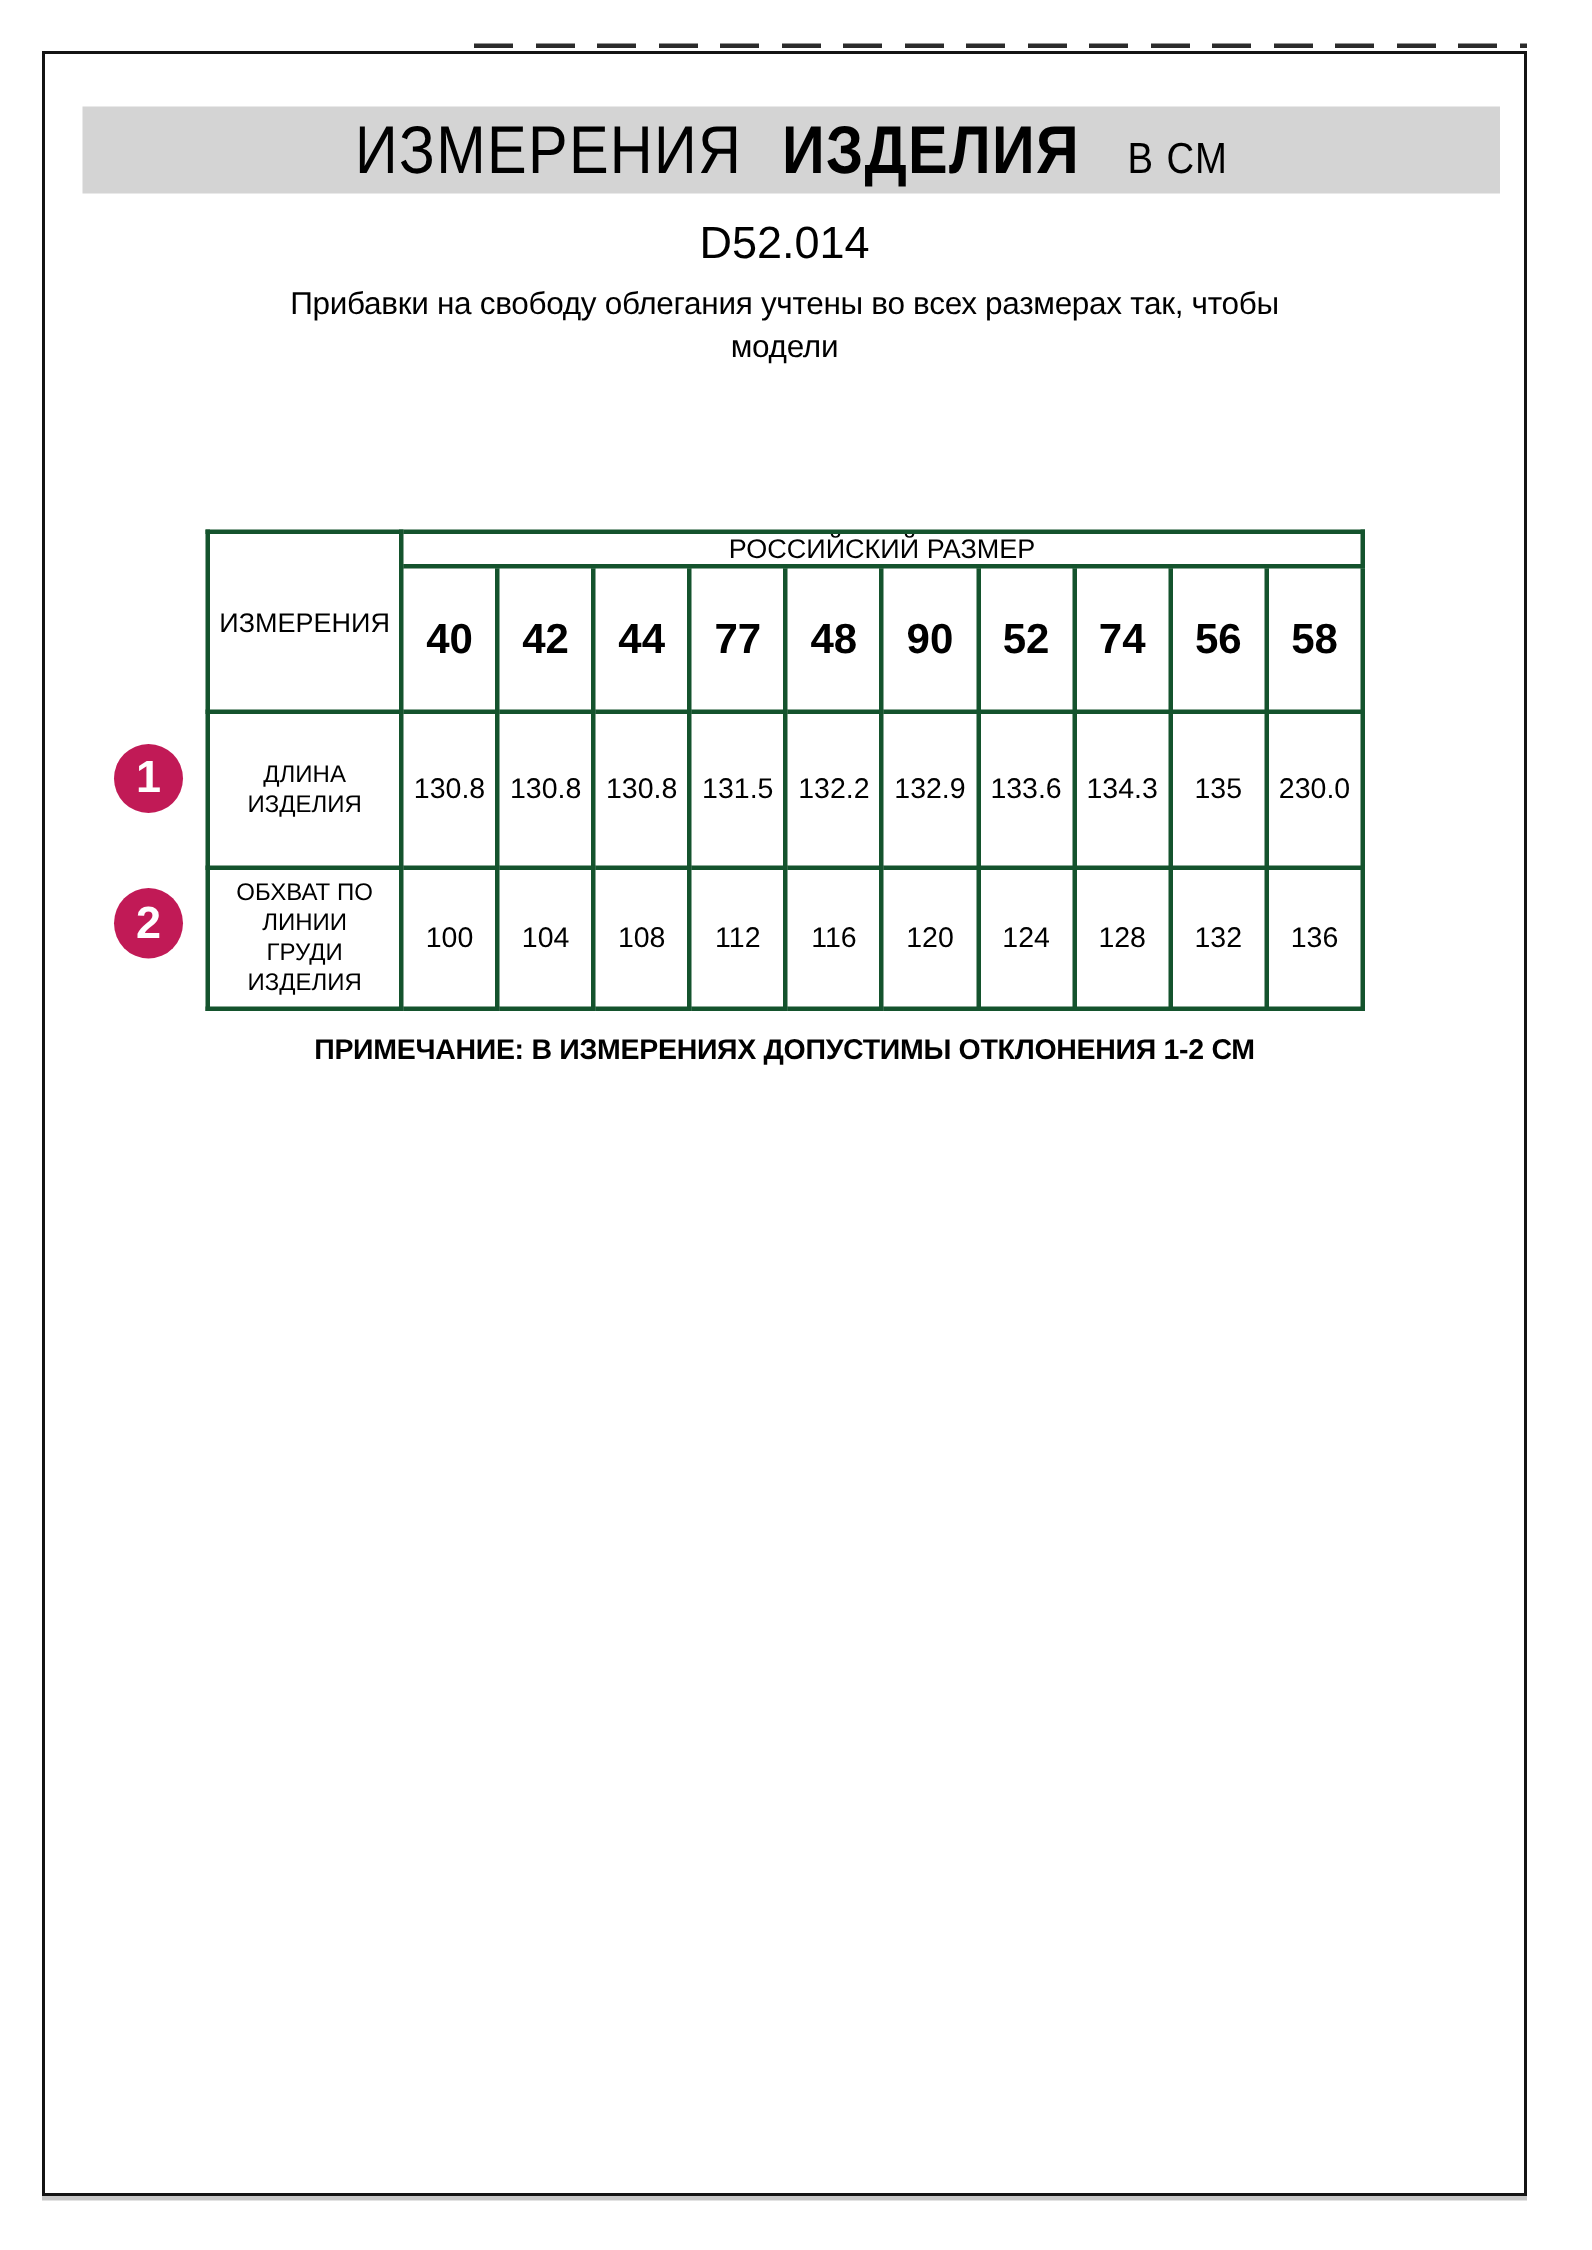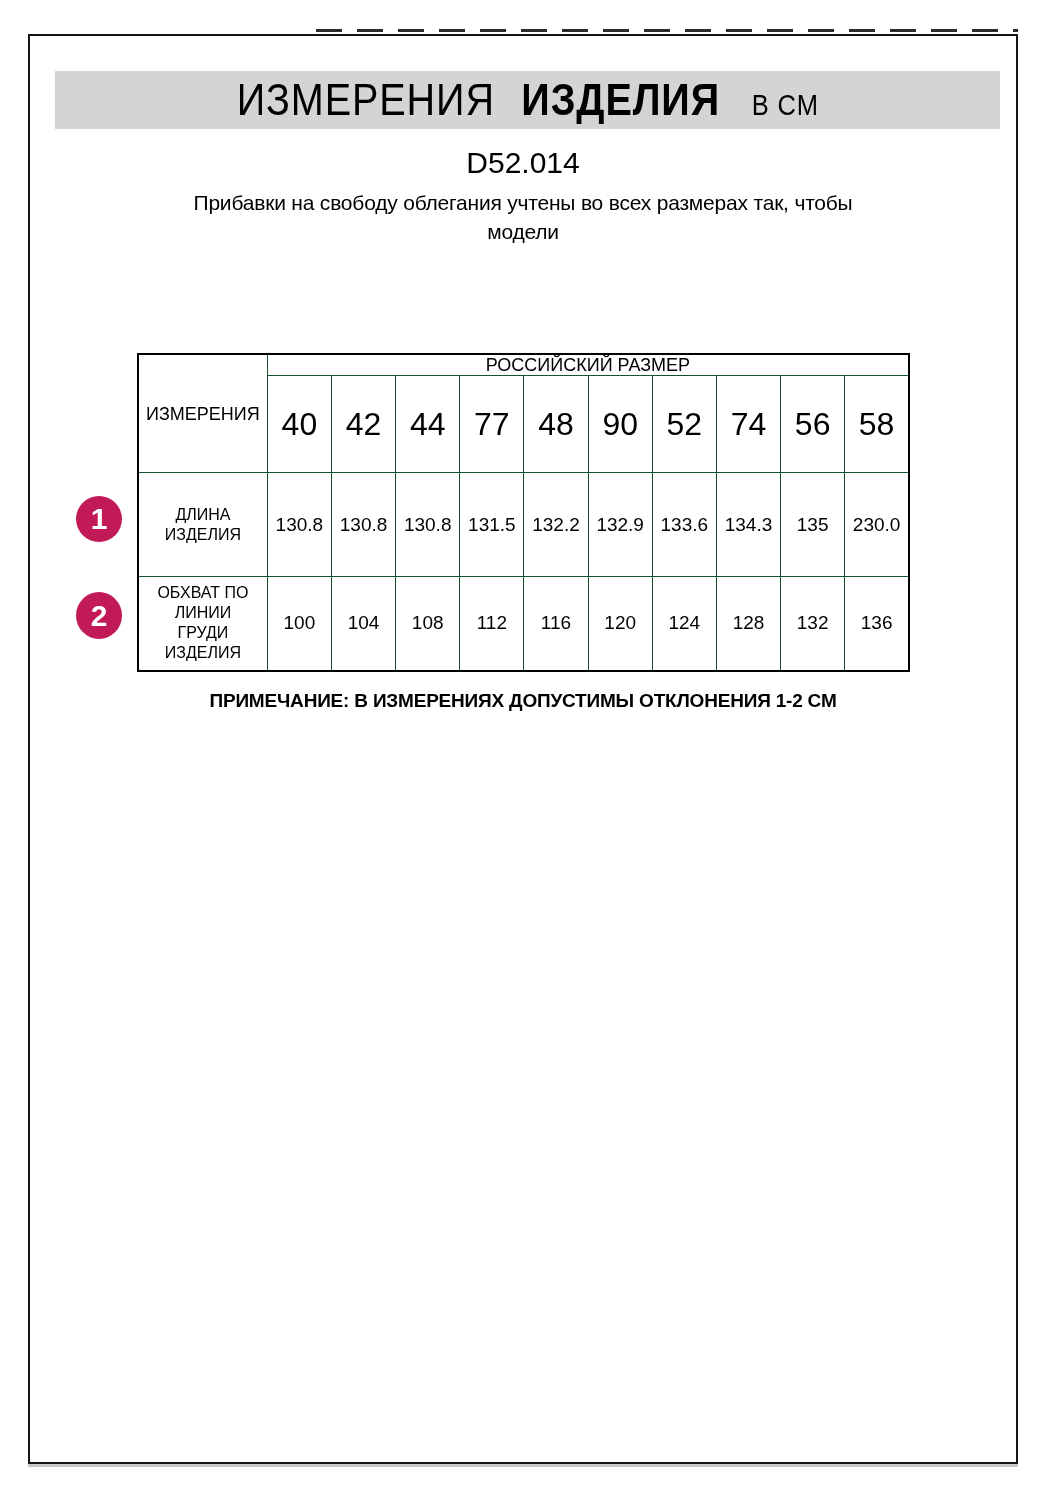--- a/index.html
+++ b/index.html
@@ -52,29 +52,29 @@
   }
 
   
   table.size-table {
     position: absolute; left: 137px; top: 353px;
     border-collapse: collapse; table-layout: fixed;
     width: 773px;
     border: 2px solid #000;
   }
   .size-table th, .size-table td {
-    border: 1px solid #14532d;
+    border: 3px solid #14532d;
     text-align: center; vertical-align: middle;
     font-weight: 400;
     overflow: hidden;
   }
   .col-measure { width: 129px; }
   .col-size { width: 64px; }
   .row-group th { height: 21px; font-size: 18px; line-height: 20px; }
-  .row-sizes th { height: 97px; font-size: 32px; font-weight: 400; }
+  .row-sizes th { height: 97px; font-size: 28px; font-weight: 700; }
   .corner-cell { font-size: 19px; }
   .row-data-1 td { height: 104px; }
   .row-data-2 td { height: 94px; }
   .label-cell { font-size: 16px; line-height: 20px; }
   .value-cell { font-size: 19px; }
 
   
   .marker {
     position: absolute; width: 46px; height: 46px; border-radius: 50%;
     display: flex; align-items: center; justify-content: center;

